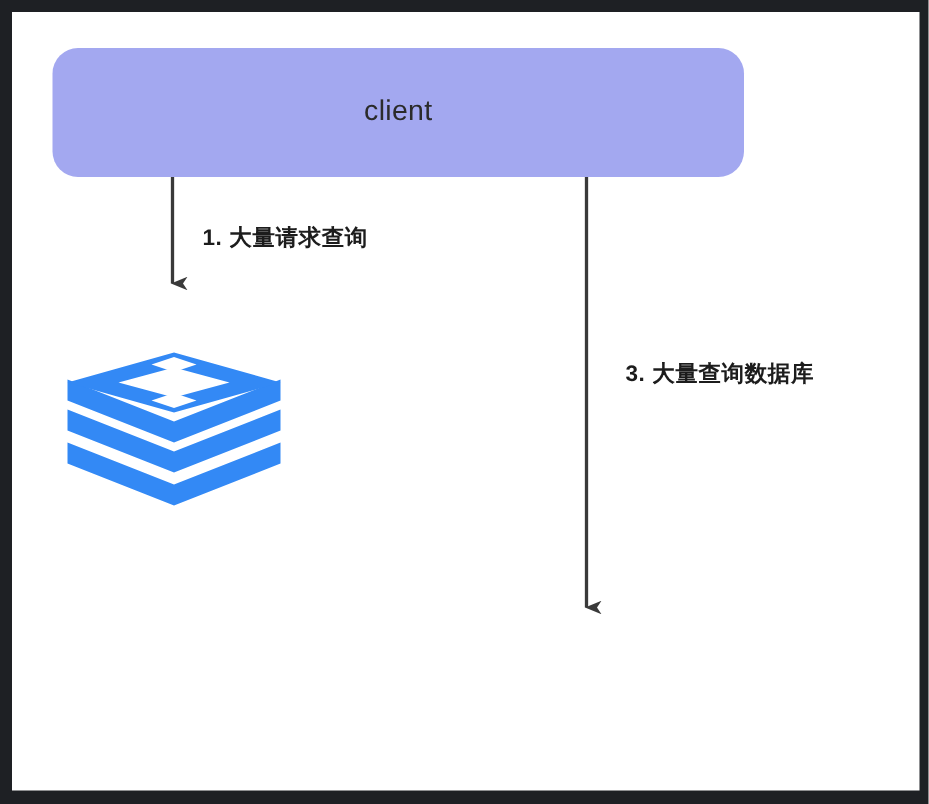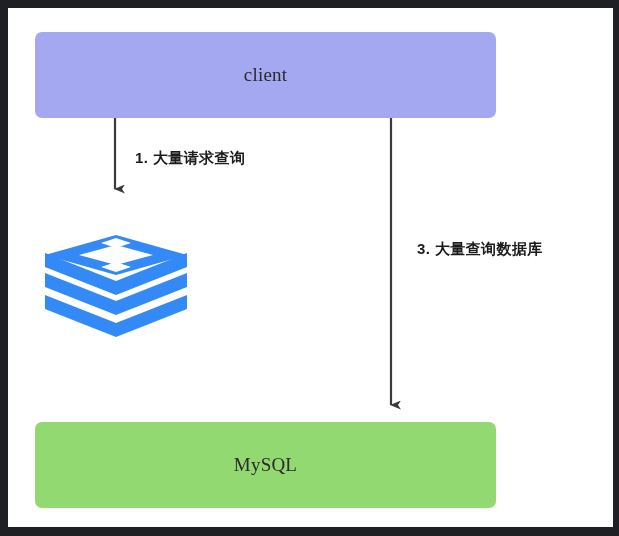--- a/index.html
+++ b/index.html
@@ -33,24 +33,23 @@
     overflow: hidden;
   }
 
   
   .node {
     position: absolute;
     box-sizing: border-box;
     display: flex;
     align-items: center;
     justify-content: center;
-    border-radius: 7px;
+    border-radius: 17px;
     font-size: 19px;
     letter-spacing: 0.2px;
-    font-family: Liberation Serif, serif;
   }
   #client-node {
     left: 27px;
     top: 24px;
     width: 461px;
     height: 86px;
     background: #a3a8f0;
     color: #2b2b2b;
   }
   #mysql-node {
@@ -130,18 +129,15 @@
         <path d="M58,10 L73,5 L88,10 L73,15 Z" fill="#ffffff"></path>
         <path d="M58,34 L73,29 L88,34 L73,39 Z" fill="#ffffff"></path>
       </svg>
     </div>
 
     <div class="edge-label" id="label-1">1. 大量请求查询</div>
 
 
     <div class="edge-label" id="label-3">3. 大量查询数据库</div>
 
-    <div class="node" id="mysql-node">
-      <span>MySQL</span>
-    </div>
 
   </div>
 </div>
 
 </body></html>

